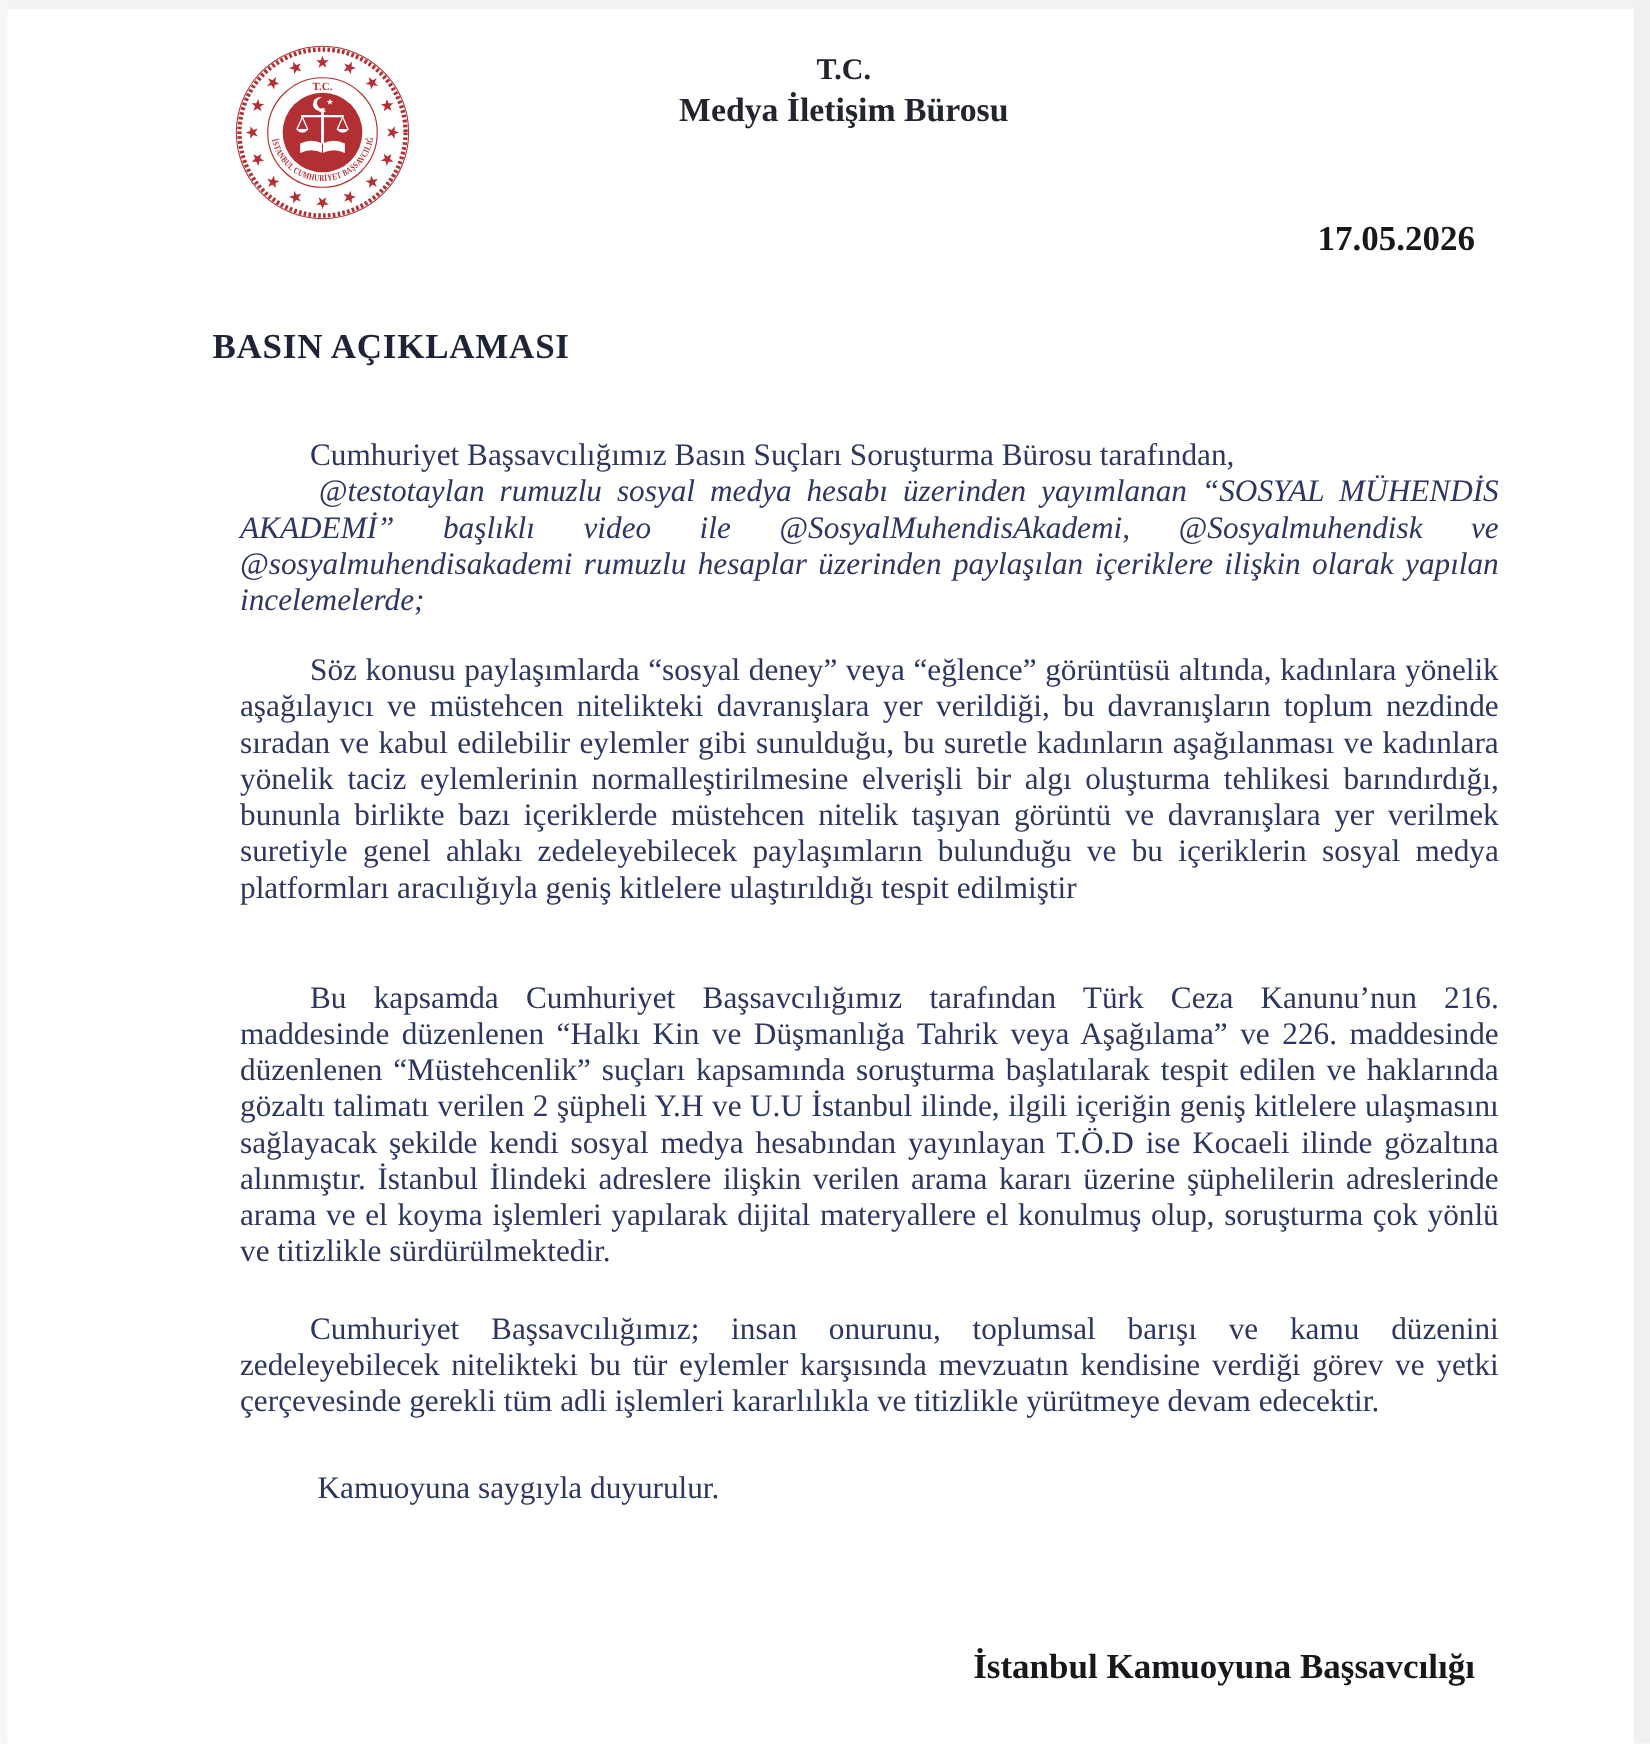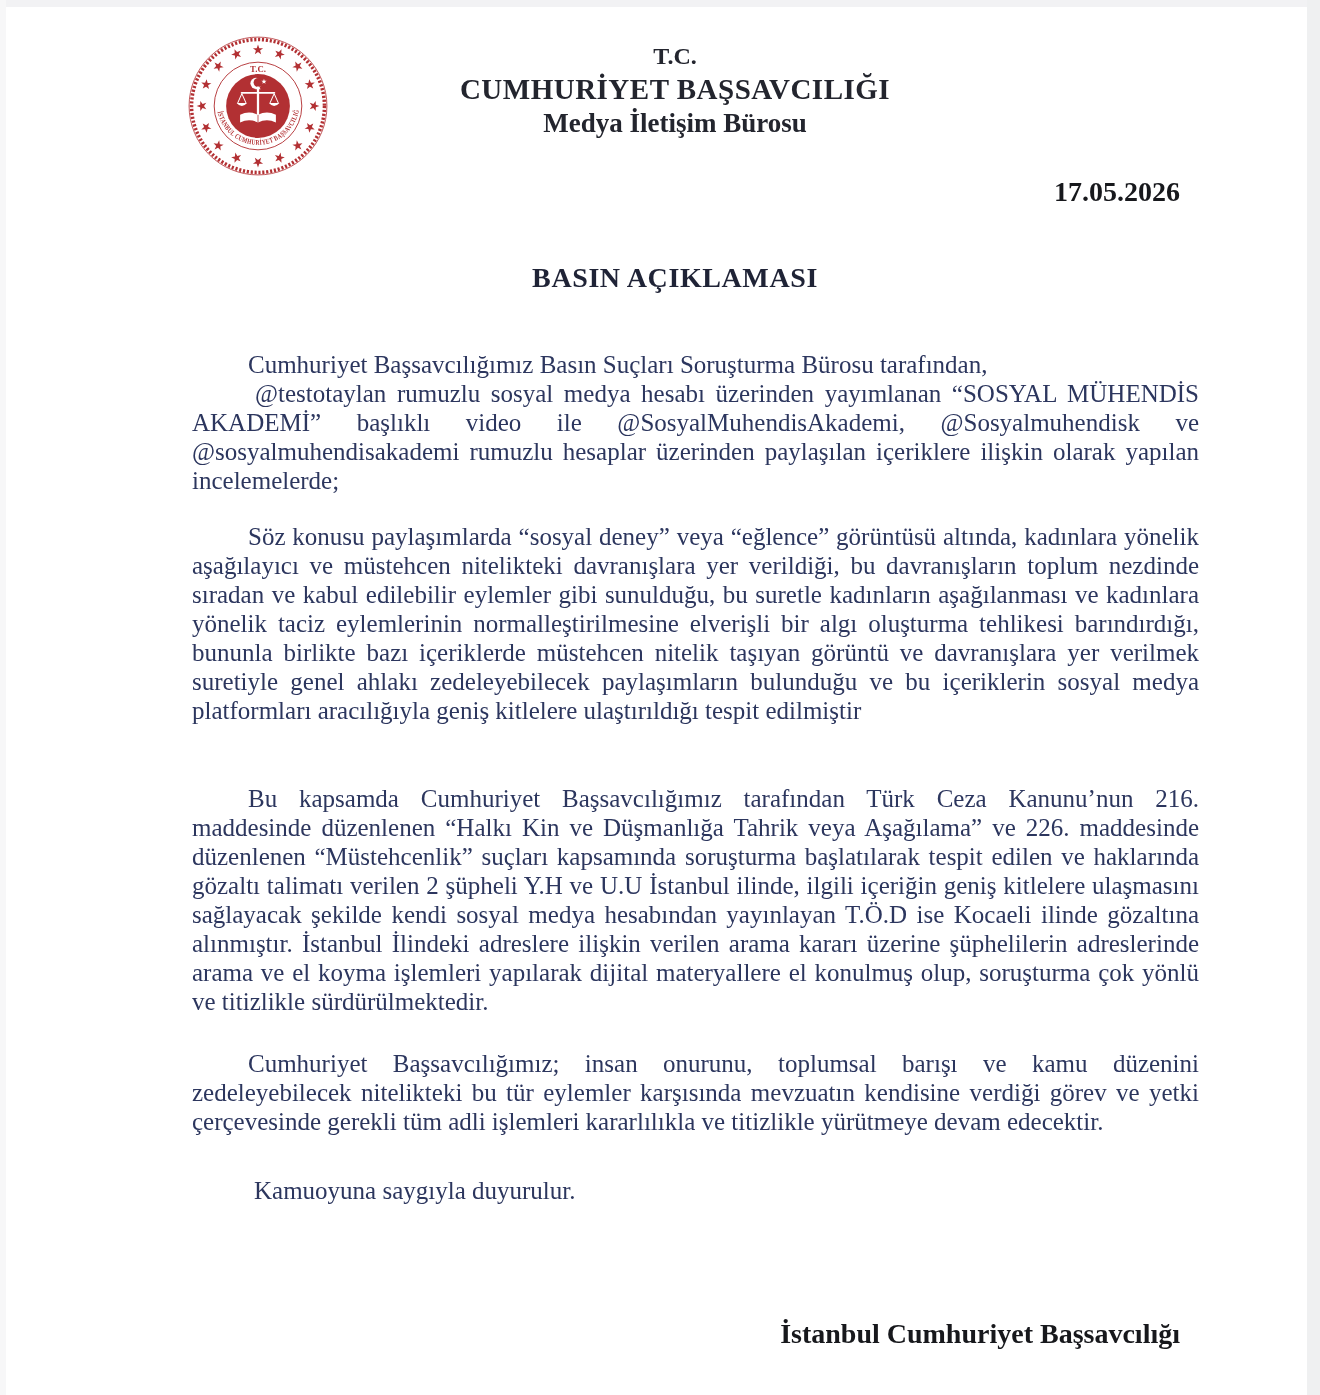--- a/index.html
+++ b/index.html
@@ -15,28 +15,28 @@
   .emblem{position:absolute;left:186px;top:34px;width:144px;height:144px;opacity:.93;}
 
   .letterhead{position:absolute;left:170px;top:40px;width:1010px;text-align:center;color:#23252e;}
   .lh1{font-size:24px;font-weight:bold;line-height:32px;}
   .lh2{font-size:27px;font-weight:bold;line-height:33px;}
   .lh3{font-size:29px;font-weight:bold;line-height:35px;letter-spacing:.5px;}
   .lh4{font-size:27px;font-weight:bold;line-height:33px;}
 
   .date{position:absolute;top:176px;right:140px;font-size:28px;font-weight:bold;color:#17181c;}
 
-  .doc-title{position:absolute;top:262px;left:170px;width:1010px;text-align:center;
+  .doc-title{position:absolute;top:262px;left:170px;width:1010px;text-align:left;
     font-size:28px;font-weight:bold;color:#1f2336;letter-spacing:.6px;}
 
   .content{position:absolute;left:192px;top:350px;width:1007px;
     color:#2c365e;font-size:25px;line-height:29px;text-align:justify;}
   .content p{margin:0;}
   .p-intro{text-indent:56px;}
-  .p-accounts{text-indent:63px;margin-bottom:27px !important;}
+  .p-accounts{text-indent:63px;margin-bottom:27px !important;font-style:italic;}
   .p-findings{text-indent:56px;margin-bottom:59px !important;}
   .p-investigation{text-indent:56px;margin-bottom:33px !important;}
   .p-commitment{text-indent:56px;margin-bottom:40px !important;}
   .p-closing{text-indent:62px;}
 
   .signature{position:absolute;top:1318px;right:140px;font-size:28px;font-weight:bold;color:#17181c;}
 </style>
 </head>
 <body>
 
@@ -95,30 +95,29 @@
   </g>
 
   <g>
     <path d="M52.6,78.6 Q61.3,74.2 70,78.6 Q78.7,74.2 87.4,78.6 L87.4,86 Q78.7,81.8 70,86 Q61.3,81.8 52.6,86 Z" fill="#ffffff"></path>
     <path d="M70,78.6 L70,86" stroke="#ad2124" stroke-width="0.8"></path>
   </g>
 </svg>
 
 <div class="letterhead">
   <div class="lh1">T.C.</div>
-  <div class="lh3">CUMHURİYET BAŞSAVCILIĞI</div>
   <div class="lh4">Medya İletişim Bürosu</div>
 </div>
 
 <div class="date">17.05.2026</div>
 
 <div class="doc-title">BASIN AÇIKLAMASI</div>
 
 <div class="content">
   <p class="p-intro">Cumhuriyet Başsavcılığımız Basın Suçları Soruşturma Bürosu tarafından,</p>
   <p class="p-accounts">@testotaylan rumuzlu sosyal medya hesabı üzerinden yayımlanan “SOSYAL MÜHENDİS AKADEMİ” başlıklı video ile @SosyalMuhendisAkademi, @Sosyalmuhendisk ve @sosyalmuhendisakademi rumuzlu hesaplar üzerinden paylaşılan içeriklere ilişkin olarak yapılan incelemelerde;</p>
   <p class="p-findings">Söz konusu paylaşımlarda “sosyal deney” veya “eğlence” görüntüsü altında, kadınlara yönelik aşağılayıcı ve müstehcen nitelikteki davranışlara yer verildiği, bu davranışların toplum nezdinde sıradan ve kabul edilebilir eylemler gibi sunulduğu, bu suretle kadınların aşağılanması ve kadınlara yönelik taciz eylemlerinin normalleştirilmesine elverişli bir algı oluşturma tehlikesi barındırdığı, bununla birlikte bazı içeriklerde müstehcen nitelik taşıyan görüntü ve davranışlara yer verilmek suretiyle genel ahlakı zedeleyebilecek paylaşımların bulunduğu ve bu içeriklerin sosyal medya platformları aracılığıyla geniş kitlelere ulaştırıldığı tespit edilmiştir</p>
   <p class="p-investigation">Bu kapsamda Cumhuriyet Başsavcılığımız tarafından Türk Ceza Kanunu’nun 216. maddesinde düzenlenen “Halkı Kin ve Düşmanlığa Tahrik veya Aşağılama” ve 226. maddesinde düzenlenen “Müstehcenlik” suçları kapsamında soruşturma başlatılarak tespit edilen ve haklarında gözaltı talimatı verilen 2 şüpheli Y.H ve U.U İstanbul ilinde, ilgili içeriğin geniş kitlelere ulaşmasını sağlayacak şekilde kendi sosyal medya hesabından yayınlayan T.Ö.D ise Kocaeli ilinde gözaltına alınmıştır. İstanbul İlindeki adreslere ilişkin verilen arama kararı üzerine şüphelilerin adreslerinde arama ve el koyma işlemleri yapılarak dijital materyallere el konulmuş olup, soruşturma çok yönlü ve titizlikle sürdürülmektedir.</p>
   <p class="p-commitment">Cumhuriyet Başsavcılığımız; insan onurunu, toplumsal barışı ve kamu düzenini zedeleyebilecek nitelikteki bu tür eylemler karşısında mevzuatın kendisine verdiği görev ve yetki çerçevesinde gerekli tüm adli işlemleri kararlılıkla ve titizlikle yürütmeye devam edecektir.</p>
   <p class="p-closing">Kamuoyuna saygıyla duyurulur.</p>
 </div>
 
-<div class="signature">İstanbul Cumhuriyet Başsavcılığı</div>
+<div class="signature">İstanbul Kamuoyuna Başsavcılığı</div>
 
 </body></html>

